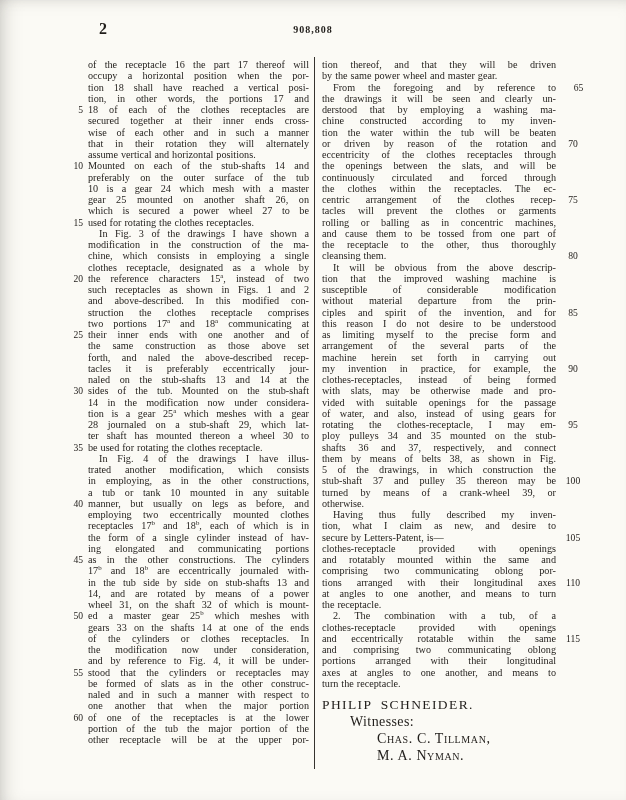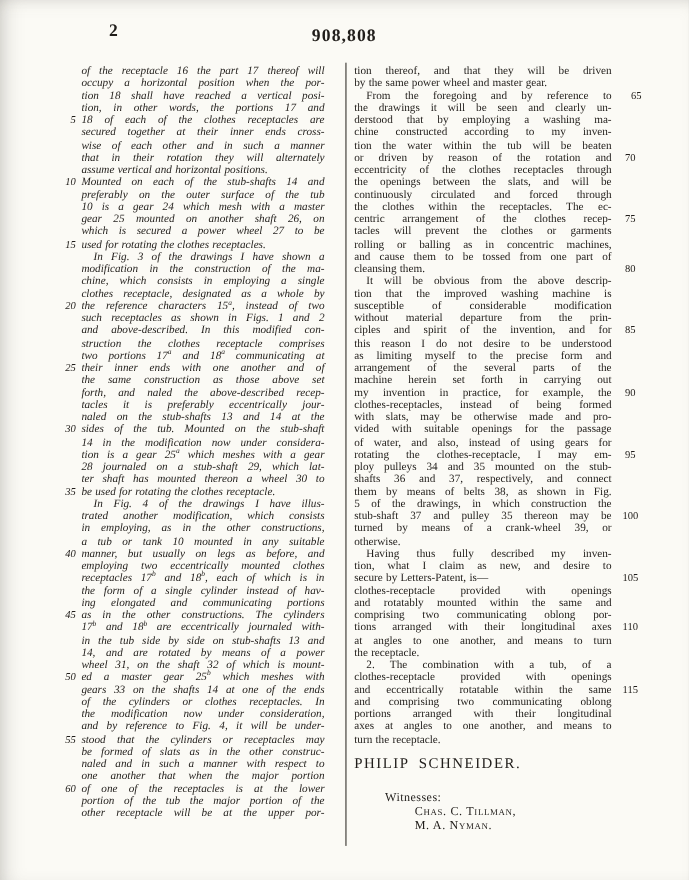--- a/index.html
+++ b/index.html
@@ -13,28 +13,28 @@
     background:#fbfaf5;
     color:#201d1a;
     box-shadow:inset 14px 0 22px -16px rgba(90,88,84,.45), inset 0 10px 18px -14px rgba(120,118,112,.35);
   }
   .hdr-page-num{
     position:absolute;left:99px;top:20px;
     font-size:16px;font-weight:bold;letter-spacing:.5px;
   }
   .hdr-patent-num{
     position:absolute;left:0;right:0;top:24px;text-align:center;
-    font-size:16px;font-weight:bold;letter-spacing:1px;
+    font-size:10px;font-weight:bold;letter-spacing:1px;
   }
   .divider{
     position:absolute;left:314px;top:57px;width:1px;height:712px;
     background:#35322e;
   }
   .col{position:absolute;top:59px;}
-  .col-left{left:74px;width:221px;font-style:italic;}
+  .col-left{left:88px;width:221px;}
   .col-right{left:322px;width:234px;}
   .tline{
     position:relative;
     height:11.25px;line-height:11.3px;font-size:10.2px;
     text-align:justify;text-align-last:justify;
     word-spacing:.4px;
     white-space:nowrap;
   }
   .tline.pend{text-align-last:left;}
   .tline.ind{text-indent:11px;}
@@ -43,21 +43,21 @@
     text-align-last:auto;
   }
   .col-left .lnum{left:-24px;width:19px;text-align:right;}
   .col-right .lnum{right:-29px;width:24px;text-align:center;}
   .tline sup{font-size:6.8px;line-height:0;vertical-align:4px;letter-spacing:0;}
   .signature{
     margin-top:8px;padding-right:2px;
     text-align:left;font-size:13.5px;letter-spacing:1.4px;
     word-spacing:4px;
   }
-  .witnesses{margin-top:17px;font-size:11px;}
+  .witnesses{margin-top:1px;font-size:14px;}
   .wit-label{margin-left:28px;letter-spacing:.4px;}
   .wit-name{
     margin-left:55px;margin-top:1px;
     font-variant:small-caps;letter-spacing:.6px;
   }
 </style>
 </head>
 <body>
 
 <div class="page">
@@ -141,20 +141,21 @@
       <div class="tline"><span>tion the water within the tub will be beaten</span></div>
       <div class="tline"><span class="lnum">70</span><span>or driven by reason of the rotation and</span></div>
       <div class="tline"><span>eccentricity of the clothes receptacles through</span></div>
       <div class="tline"><span>the openings between the slats, and will be</span></div>
       <div class="tline"><span>continuously circulated and forced through</span></div>
       <div class="tline"><span>the clothes within the receptacles. The ec-</span></div>
       <div class="tline"><span class="lnum">75</span><span>centric arrangement of the clothes recep-</span></div>
       <div class="tline"><span>tacles will prevent the clothes or garments</span></div>
       <div class="tline"><span>rolling or balling as in concentric machines,</span></div>
       <div class="tline"><span>and cause them to be tossed from one part of</span></div>
+      <div class="tline"><span>the receptacle to the other, thus thoroughly</span></div>
       <div class="tline pend"><span class="lnum">80</span><span>cleansing them.</span></div>
       <div class="tline ind"><span>It will be obvious from the above descrip-</span></div>
       <div class="tline"><span>tion that the improved washing machine is</span></div>
       <div class="tline"><span>susceptible of considerable modification</span></div>
       <div class="tline"><span>without material departure from the prin-</span></div>
       <div class="tline"><span class="lnum">85</span><span>ciples and spirit of the invention, and for</span></div>
       <div class="tline"><span>this reason I do not desire to be understood</span></div>
       <div class="tline"><span>as limiting myself to the precise form and</span></div>
       <div class="tline"><span>arrangement of the several parts of the</span></div>
       <div class="tline"><span>machine herein set forth in carrying out</span></div>

